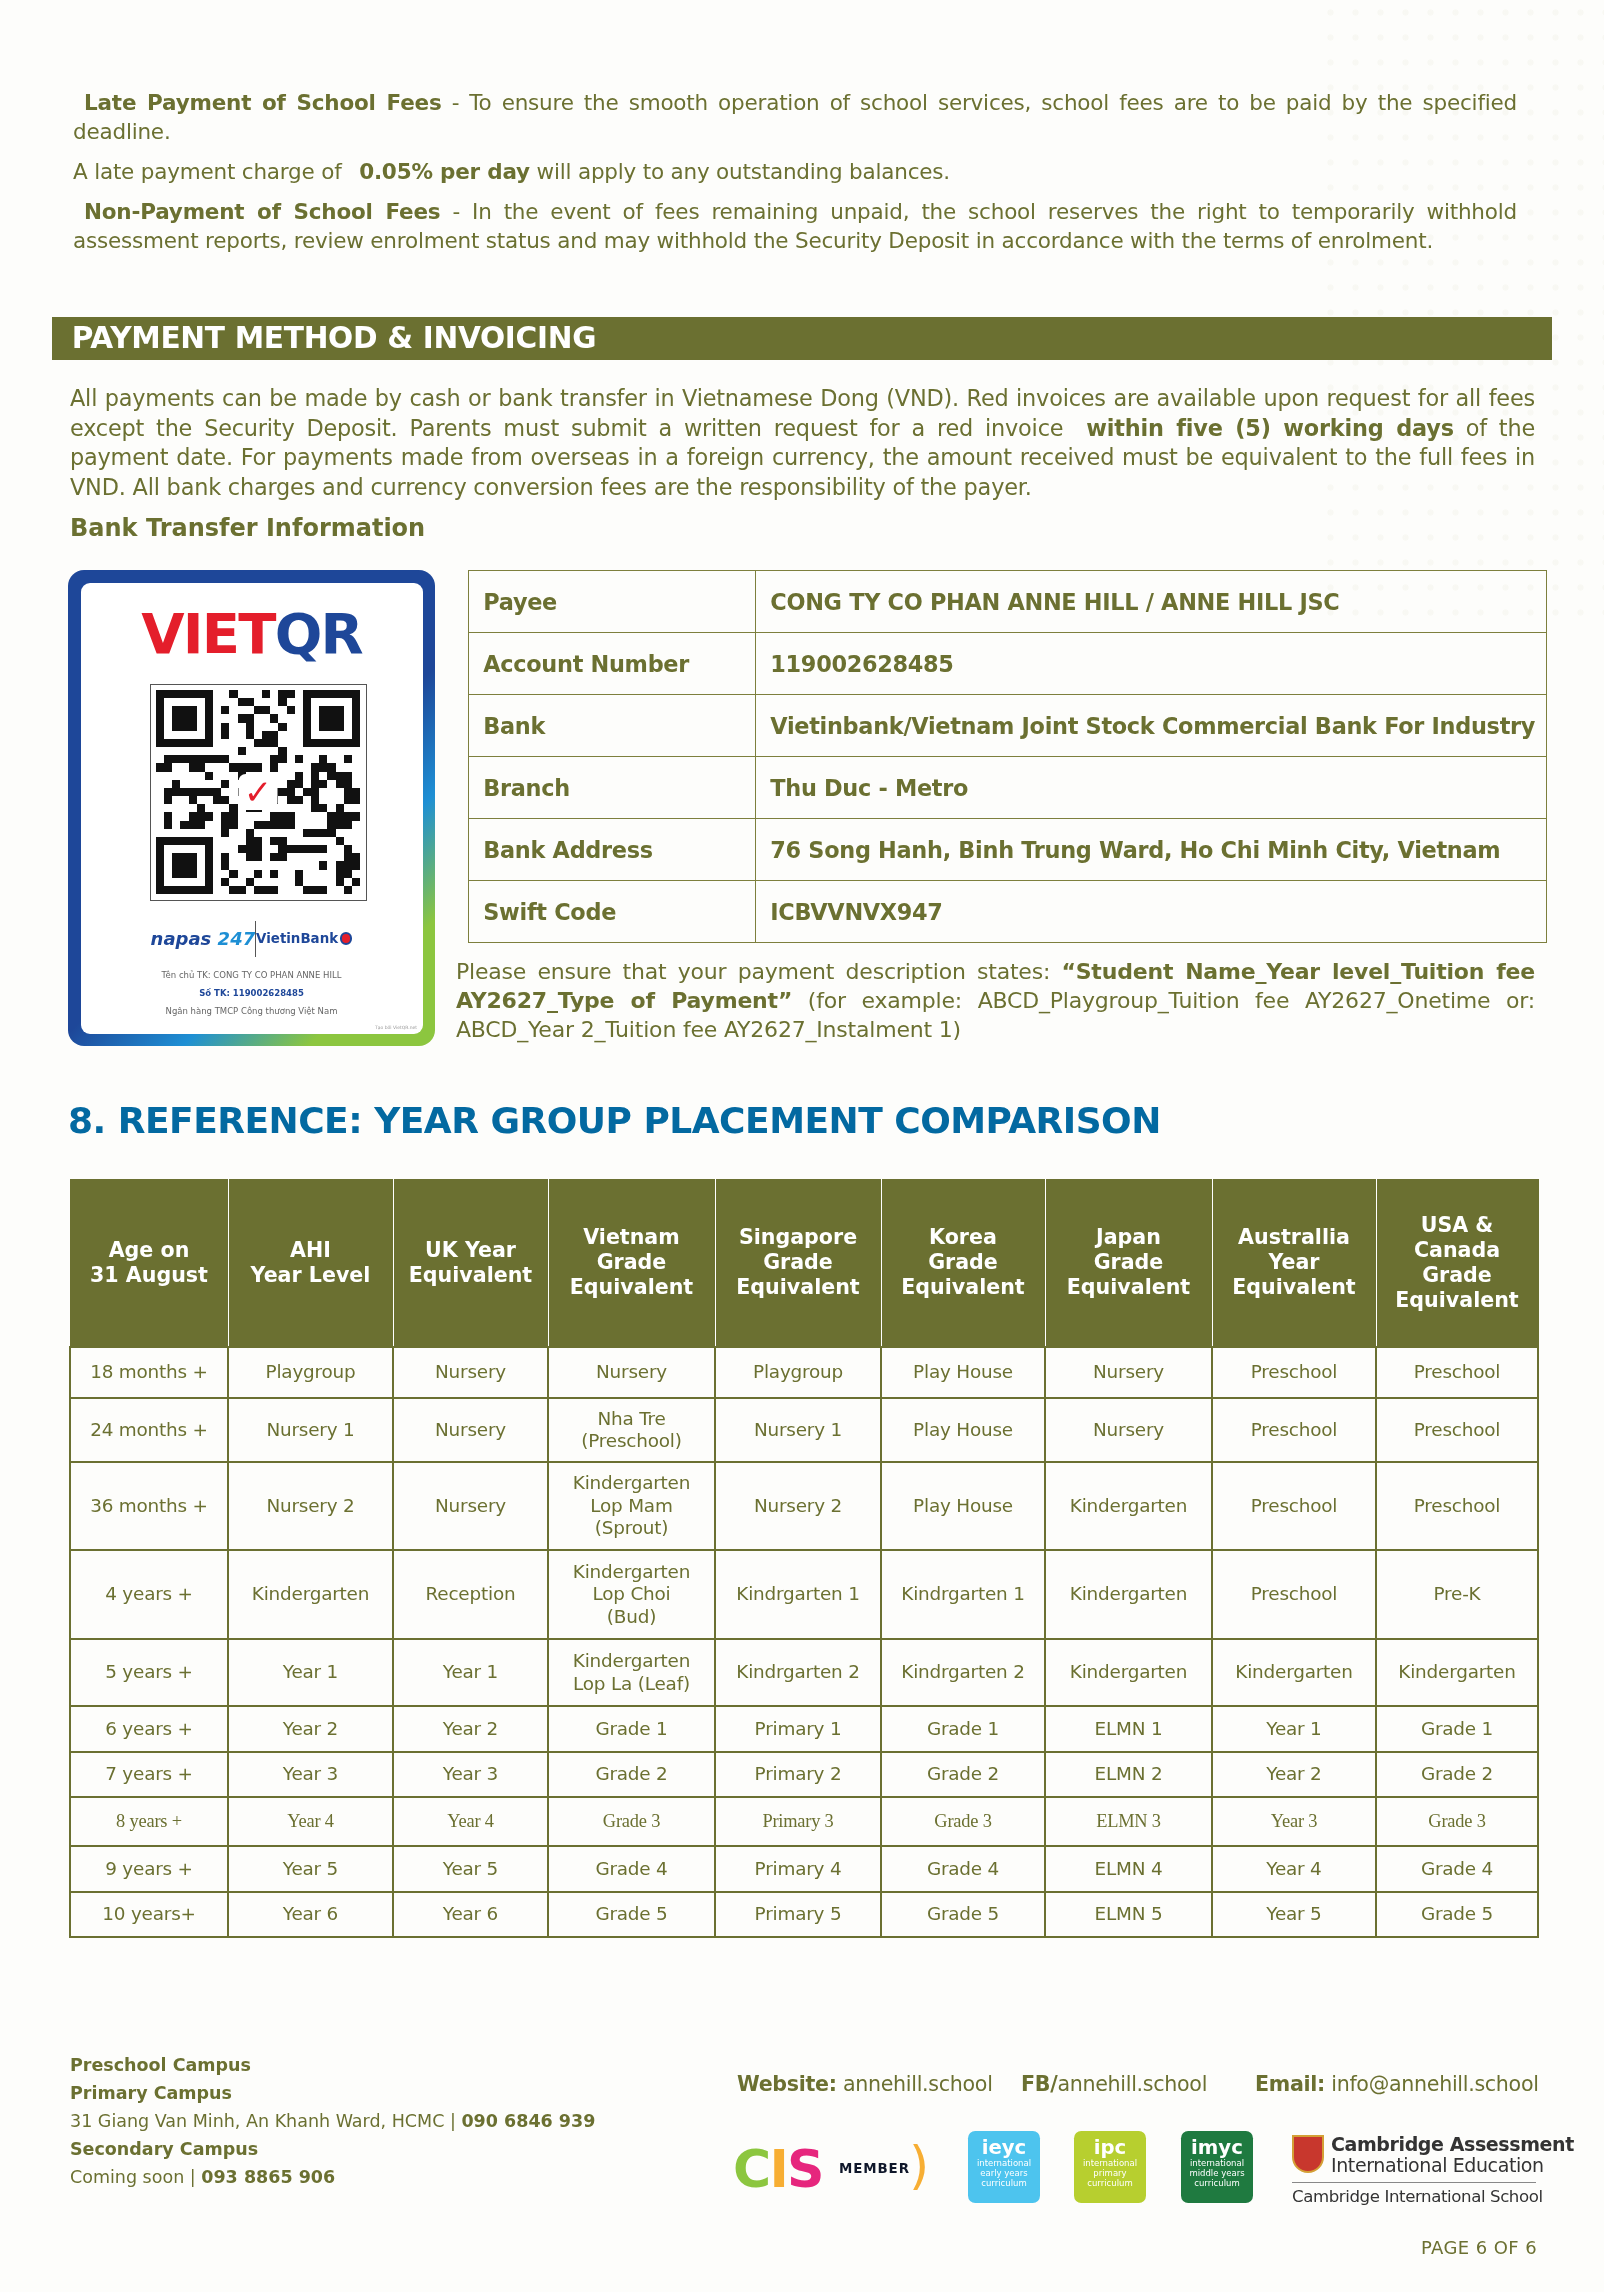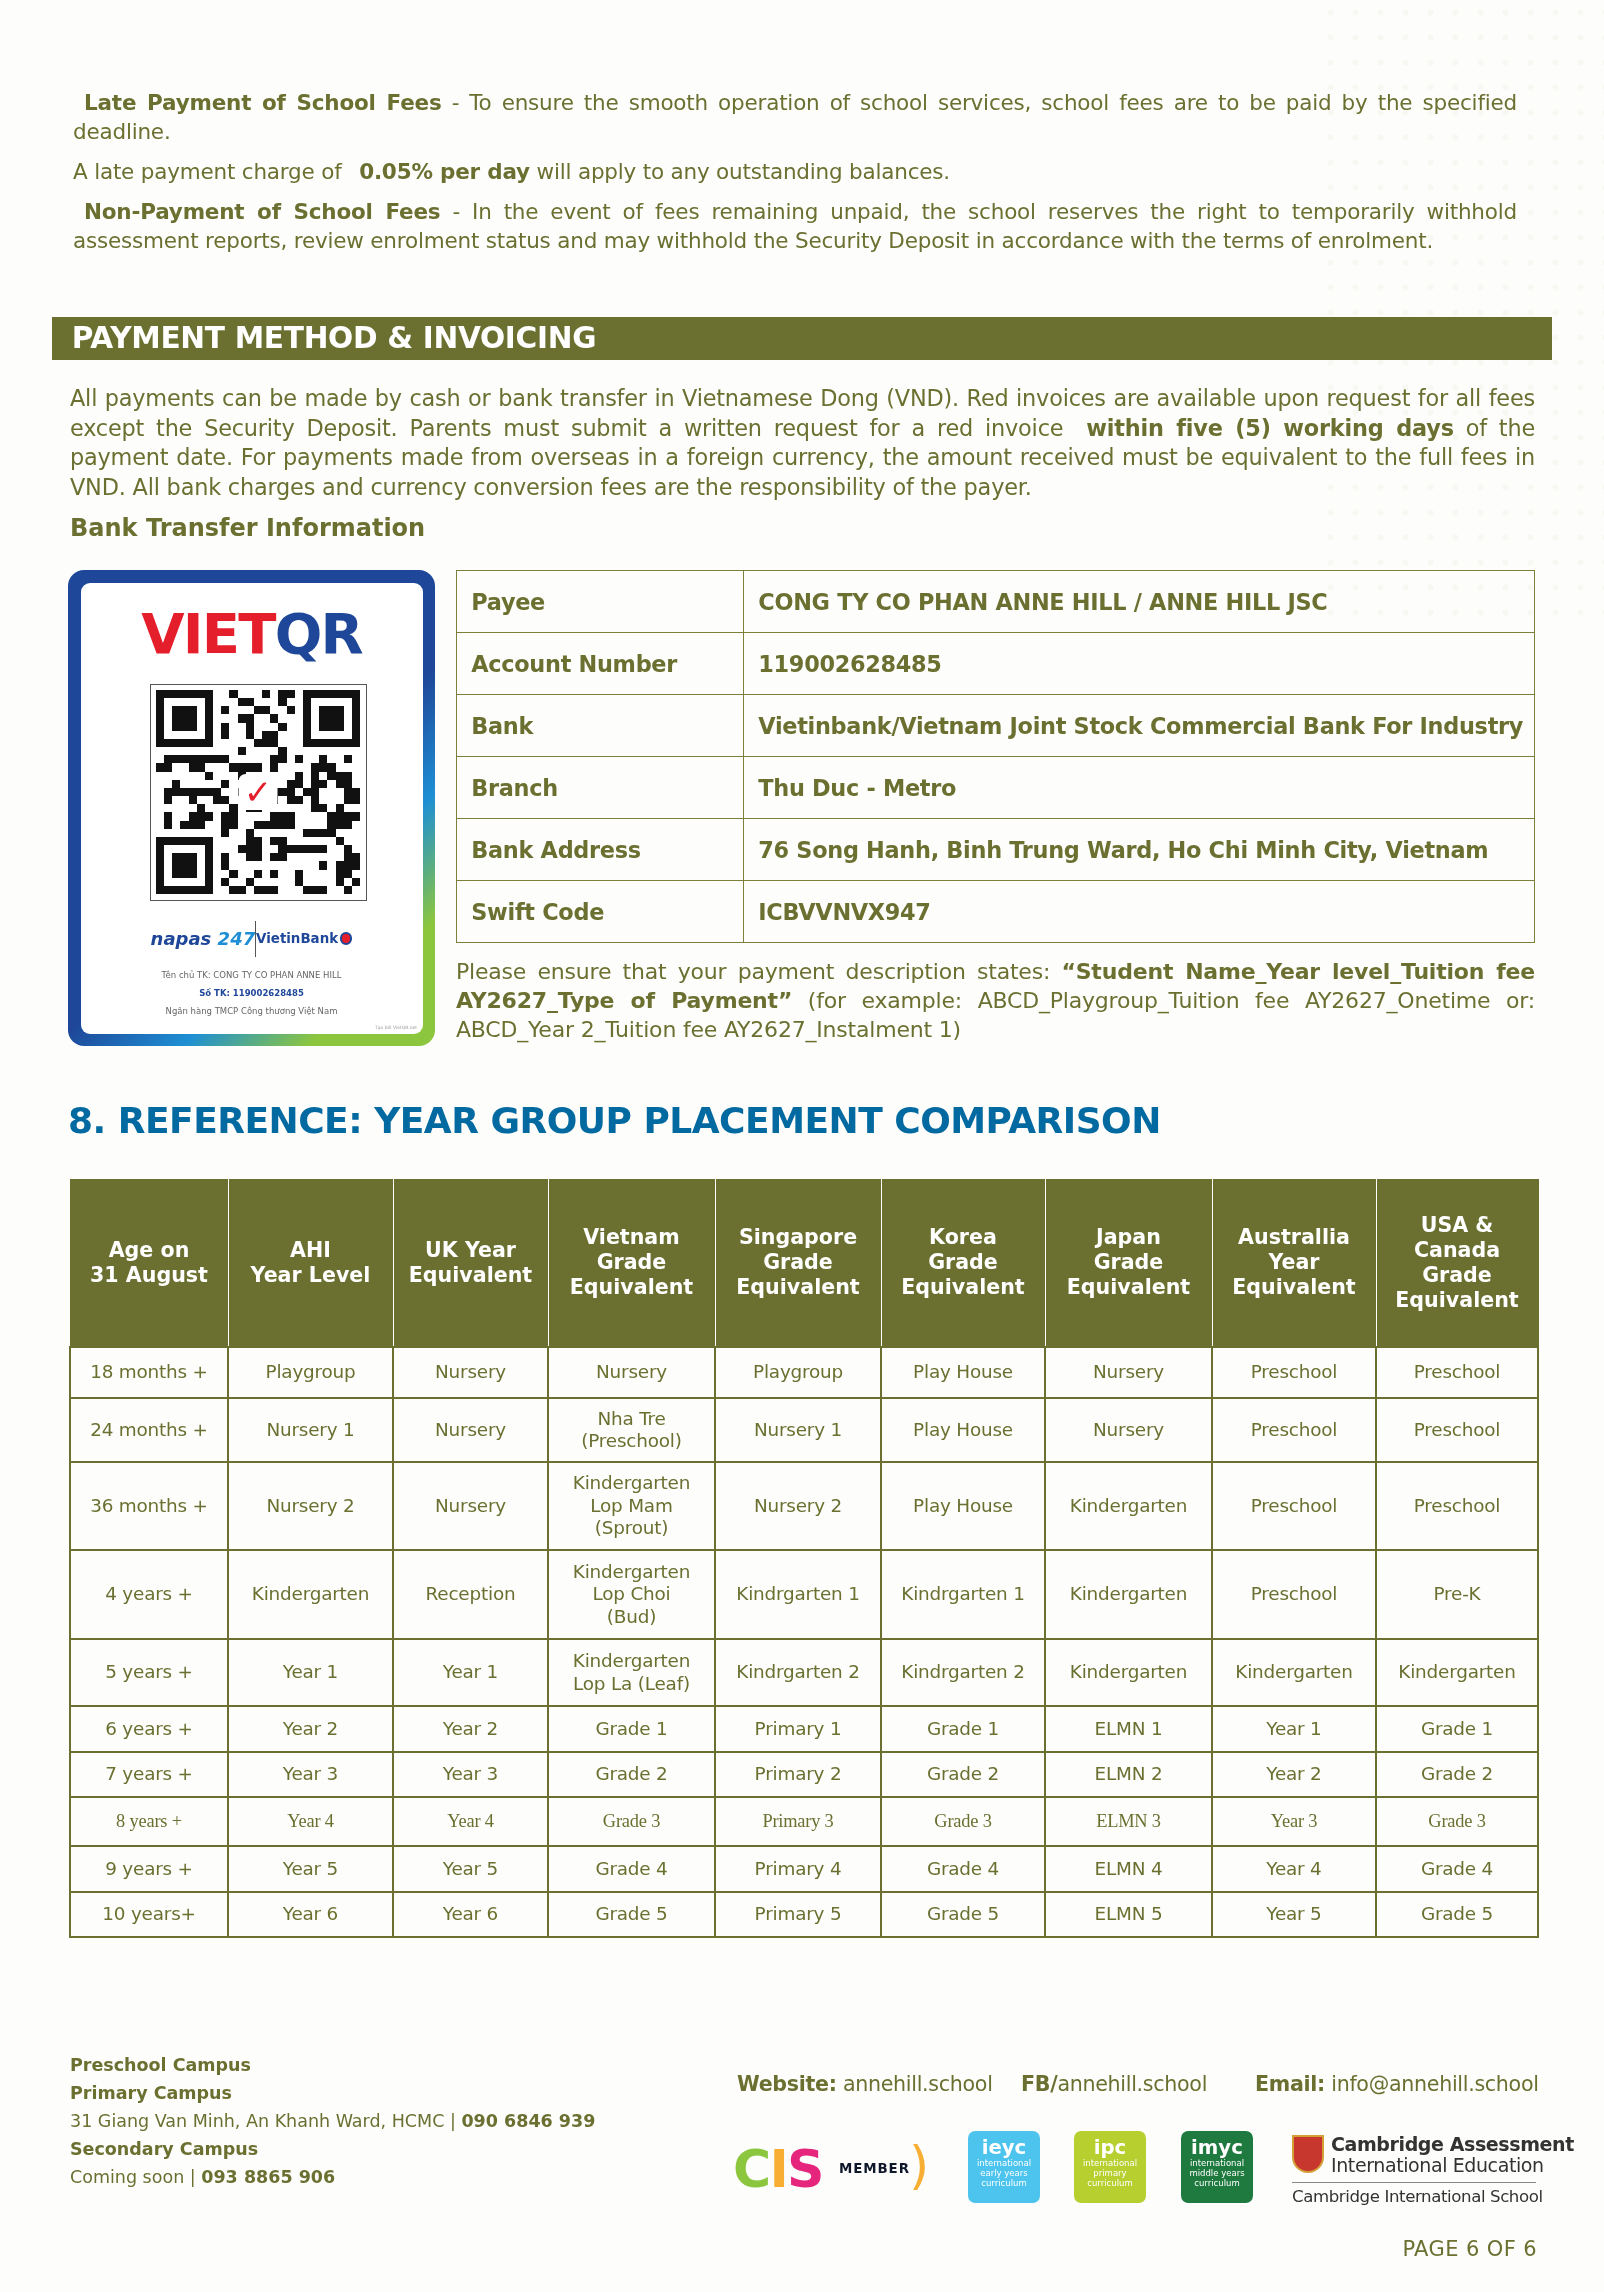--- a/index.html
+++ b/index.html
@@ -70,21 +70,21 @@
   .brand-divider { width: 0.9px; height: 36px; background: #555; }
   .vietinbank { font-weight: bold; font-size: 13.4px; color: #1e4799; }
   .vietinbank-icon { display: inline-block; width: 12.5px; height: 12.5px; border-radius: 50%; background: #e41e2b; border: 2.7px solid #1e4799; vertical-align: -1.8px; margin-left: 1.8px; }
   .qr-caption { position: absolute; left: 0; width: 100%; text-align: center; font-size: 8.5px; color: #666; }
   .qr-caption.bold { font-weight: bold; color: #1e4799; }
   .qr-tiny { position: absolute; right: 5.4px; bottom: 3.6px; font-size: 4.5px; color: #999; }
 
   
   table { border-collapse: collapse; }
   .bank-table {
-    position: absolute; left: 456px; top: 570px; width: 1079px;
+    position: absolute; left: 468px; top: 570px; width: 1079px;
   }
   .bank-table td {
     border: 1.8px solid #7d7f3d; height: 62px;
     font-size: 22.4px; font-weight: bold; color: #6b7031;
     padding-left: 14.3px; vertical-align: middle;
     letter-spacing: -0.3px;
   }
   .bank-table td.lbl { width: 287px; }
 
   .note { font-size: 22px; line-height: 29px; text-align: justify; letter-spacing: -0.2px; }
@@ -133,21 +133,21 @@
   .badge .small { display: block; font-size: 8.5px; line-height: 9.9px; padding: 0 2.7px; }
   .badge.ieyc { left: 235px; background: #4dc4ee; }
   .badge.ipc { left: 341px; background: #b7cf2f; }
   .badge.imyc { left: 448px; background: #1f7a40; }
   .cambridge { position: absolute; left: 559px; top: 3.6px; width: 260px; }
   .cam-shield { position: absolute; left: 0; top: 0; width: 32px; height: 38px; background: #c8372d; border: 2.7px solid #d4a035; border-radius: 0 0 16px 16px; }
   .cam-t1 { position: absolute; left: 39px; top: -1.8px; font-size: 19px; font-weight: bold; color: #333; white-space: nowrap; letter-spacing: -0.4px; }
   .cam-t2 { position: absolute; left: 39px; top: 19.7px; font-size: 19px; color: #333; white-space: nowrap; letter-spacing: -0.4px; }
   .cam-rule { position: absolute; left: 0; top: 47px; width: 244px; height: 1.8px; background: #888; }
   .cam-t3 { position: absolute; left: 0; top: 52px; font-size: 16.6px; color: #333; white-space: nowrap; letter-spacing: -0.4px; }
-  .pagenum { right: 68px; top: 2237px; font-size: 21px; color: #6b7031; letter-spacing: 0.4px; }
+  .pagenum { right: 68px; top: 2237px; font-size: 18px; color: #6b7031; letter-spacing: 0.4px; }
 </style>
 </head>
 <body>
 
 <div class="bgpattern"></div>
 
 <p class="abs para" style="left:73px; top:88px; width:1444px;"><b>Late Payment of School Fees</b><span> - To ensure the smooth operation of school services, school fees are to be paid by the specified deadline.</span></p>
 
 <p class="abs para" style="left:73px; top:157px; width:1444px;"><span>A late payment charge of </span><b>0.05% per day</b><span> will apply to any outstanding balances.</span></p>
 

